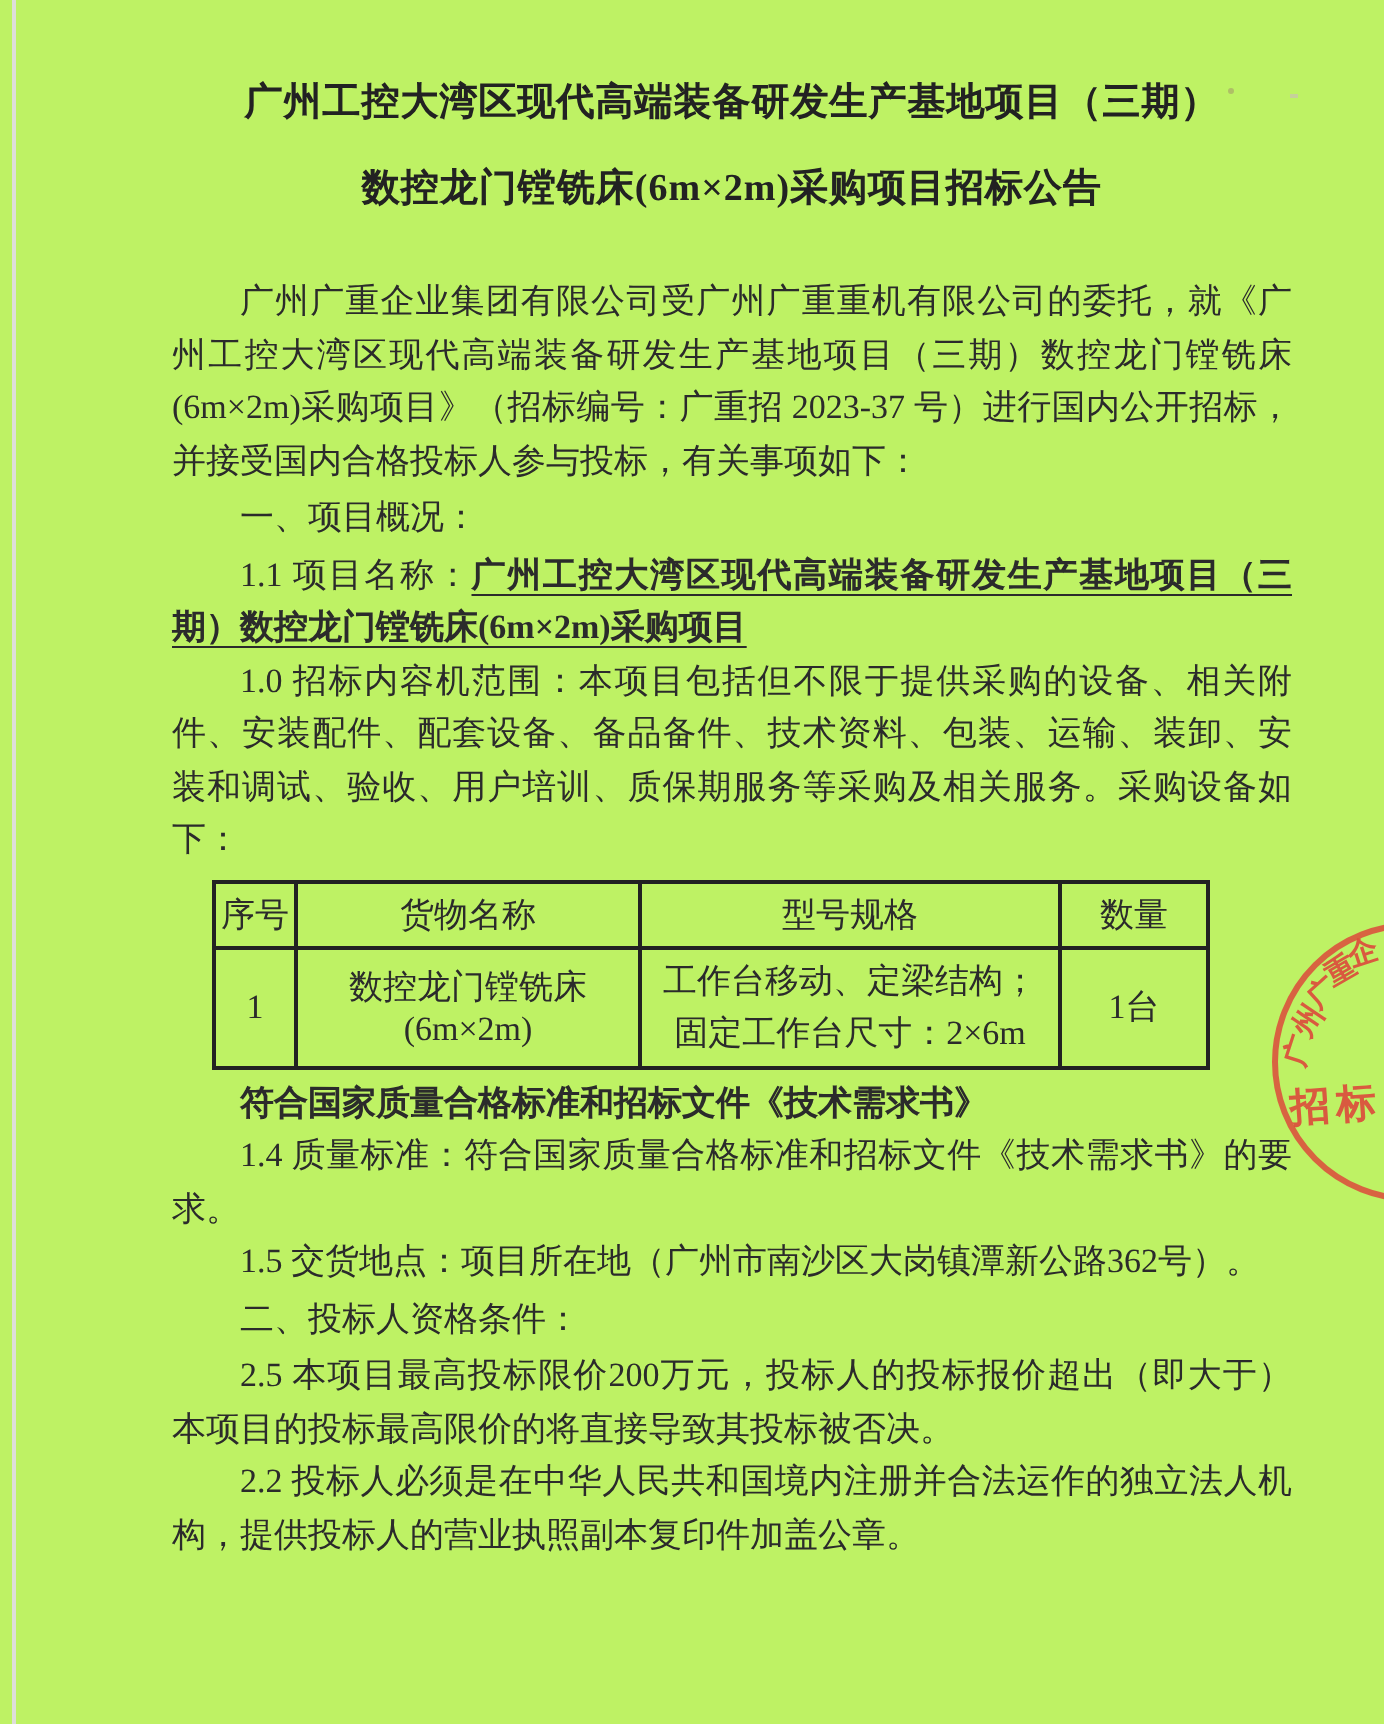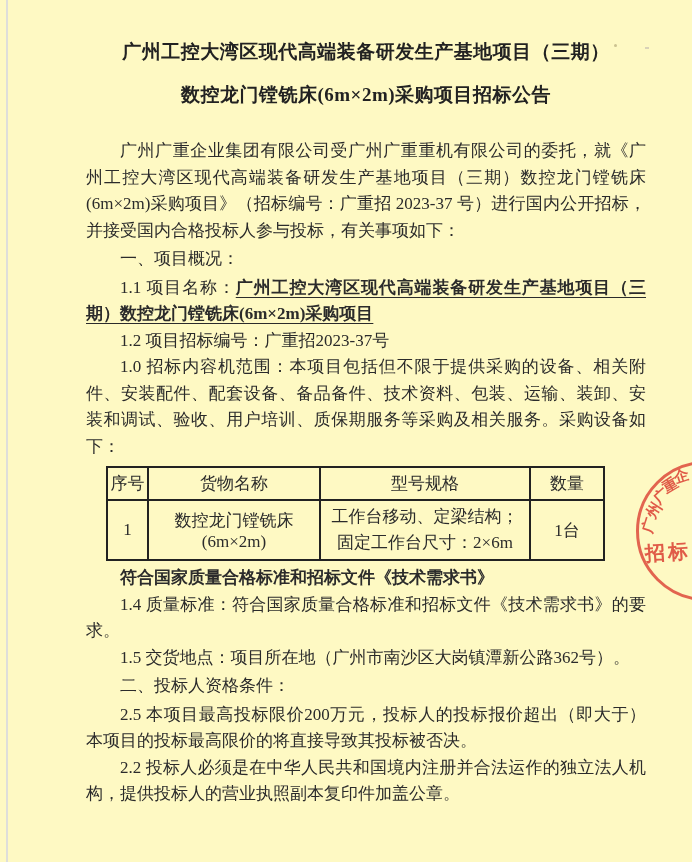--- a/index.html
+++ b/index.html
@@ -1,20 +1,20 @@
 <!DOCTYPE html>
 <html><head>
 <meta charset="utf-8">
 <style>
   html, body { margin: 0; padding: 0; background: #ffffff; }
   .page {
     position: relative;
     width: 692px;
     height: 862px;
-    background: #fef9c3;
+    background: #bef264;
     overflow: hidden;
     font-family: "Liberation Serif", "DejaVu Serif", serif;
     color: #2b2b2b;
     box-sizing: border-box;
     padding: 30px 46px 0 86px;
   }
   .scan-edge {
     position: absolute; left: 6px; top: 0; width: 2px; height: 100%;
     background: #dededa;
   }
@@ -72,21 +72,20 @@
     <span class="tline">广州工控大湾区现代高端装备研发生产基地项目（三期）</span>
     <span class="tline">数控龙门镗铣床(6m×2m)采购项目招标公告</span>
   </h1>
 
   <p class="para">广州广重企业集团有限公司受广州广重重机有限公司的委托，就《广州工控大湾区现代高端装备研发生产基地项目（三期）数控龙门镗铣床(6m×2m)采购项目》（招标编号：广重招 2023-37 号）进行国内公开招标，并接受国内合格投标人参与投标，有关事项如下：</p>
 
   <p class="para heading">一、项目概况：</p>
 
   <p class="para"><span>1.1 项目名称：</span><span class="uname">广州工控大湾区现代高端装备研发生产基地项目（三期）数控龙门镗铣床(6m×2m)采购项目</span></p>
 
-  <p class="para">1.2 项目招标编号：广重招2023-37号</p>
 
   <p class="para">1.0 招标内容机范围：本项目包括但不限于提供采购的设备、相关附件、安装配件、配套设备、备品备件、技术资料、包装、运输、装卸、安装和调试、验收、用户培训、质保期服务等采购及相关服务。采购设备如下：</p>
 
   <table class="goods">
     <thead>
       <tr>
         <th class="col-no">序号</th>
         <th class="col-name">货物名称</th>
         <th class="col-spec">型号规格</th>
         <th class="col-qty">数量</th>

